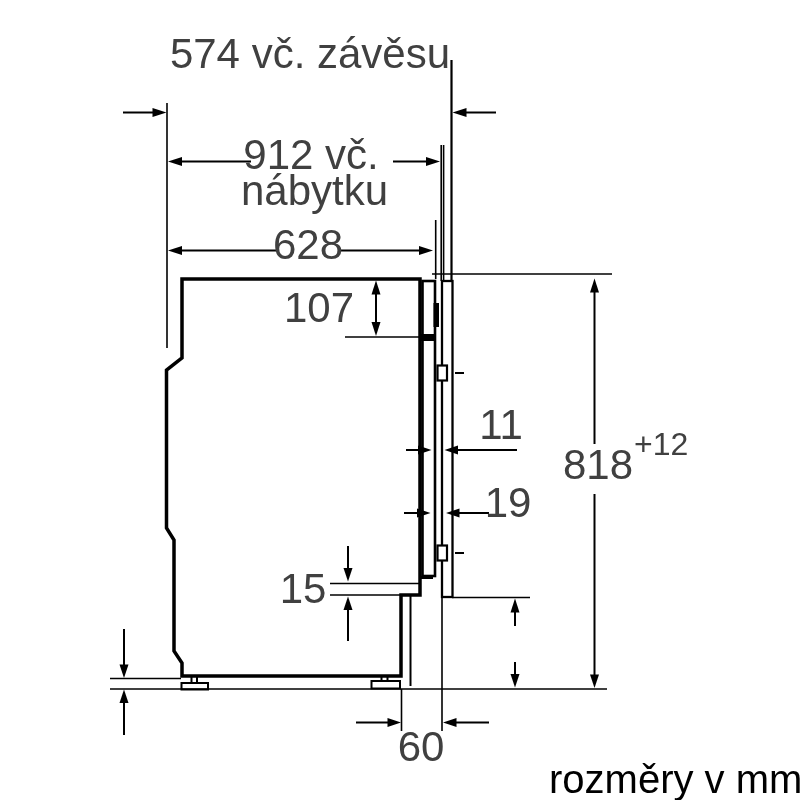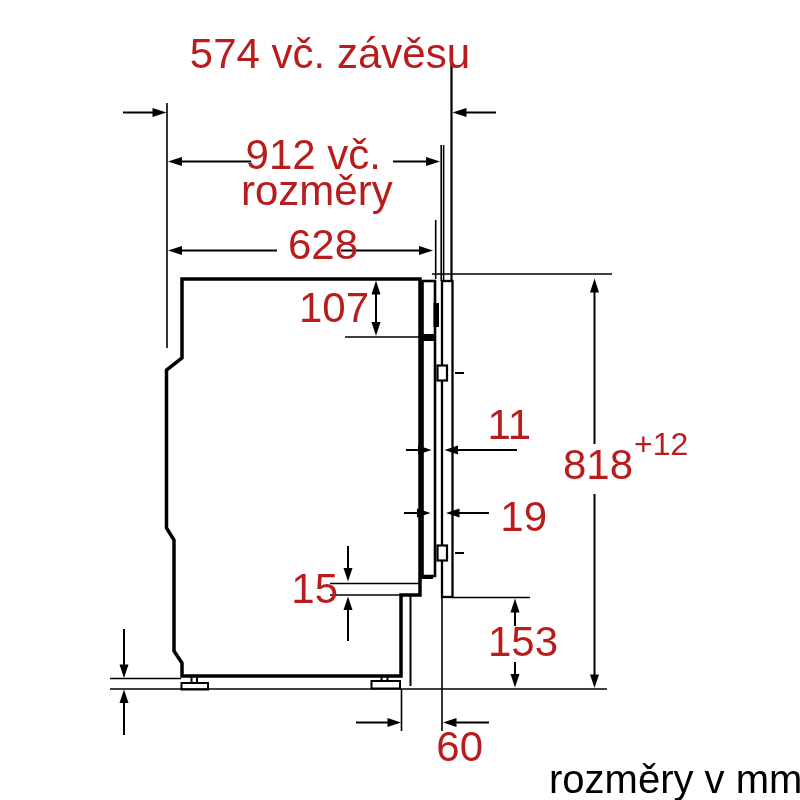--- a/index.html
+++ b/index.html
@@ -4,21 +4,21 @@
 <style>
   html,body{margin:0;padding:0;background:#fff;}
   #canvas{
     position:relative;width:800px;height:800px;background:#ffffff;
     font-family:"Liberation Sans","DejaVu Sans",sans-serif;color:#000;
     overflow:hidden;
   }
   #drawing{position:absolute;left:0;top:0;}
   .dim-label{
     position:absolute;font-size:42px;line-height:36px;white-space:nowrap;
-    color:#b91c1c;text-align:right;
+    color:#404040;text-align:center;
   }
   .dim-label.two-line{line-height:36px;}
   .dim-label sup{font-size:32px;position:relative;top:-9px;left:1px;line-height:0;}
   .footer-note{
     position:absolute;font-size:40px;color:#000;white-space:nowrap;
   }
 </style>
 </head>
 <body>
 
@@ -157,37 +157,36 @@
       <line x1="456" y1="722.5" x2="489" y2="722.5"></line>
     </g>
   </svg>
 
   <div class="dim-label two-line" style="left:150px;top:36px;width:320px;">
     <div>574 vč. závěsu</div>
   </div>
 
   <div class="dim-label two-line" style="left:241px;top:137px;width:140px;">
     <div>912 vč.</div>
-    <div>rozměry</div>
+    <div>nábytku</div>
   </div>
 
   <div class="dim-label" style="left:258px;top:227px;width:100px;">628</div>
 
   <div class="dim-label" style="left:269px;top:290px;width:100px;">107</div>
 
   <div class="dim-label" style="left:471px;top:407px;width:60px;">11</div>
 
-  <div class="dim-label" style="left:478px;top:499px;width:60px;margin-left:9px;">19</div>
+  <div class="dim-label" style="left:478px;top:485px;width:60px;">19</div>
 
   <div class="dim-label" style="left:563px;top:447px;">
     <span>818</span><sup>+12</sup>
   </div>
 
   <div class="dim-label" style="left:268px;top:571px;width:70px;">15</div>
 
-  <div class="dim-label" style="left:468px;top:624px;width:90px;">153</div>
 
 
-  <div class="dim-label" style="left:391px;top:729px;width:60px;margin-left:32px;">60</div>
+  <div class="dim-label" style="left:391px;top:729px;width:60px;">60</div>
 
   <div class="footer-note" style="left:549px;top:757px;">rozměry v mm</div>
 
 </div>
 
 </body></html>

